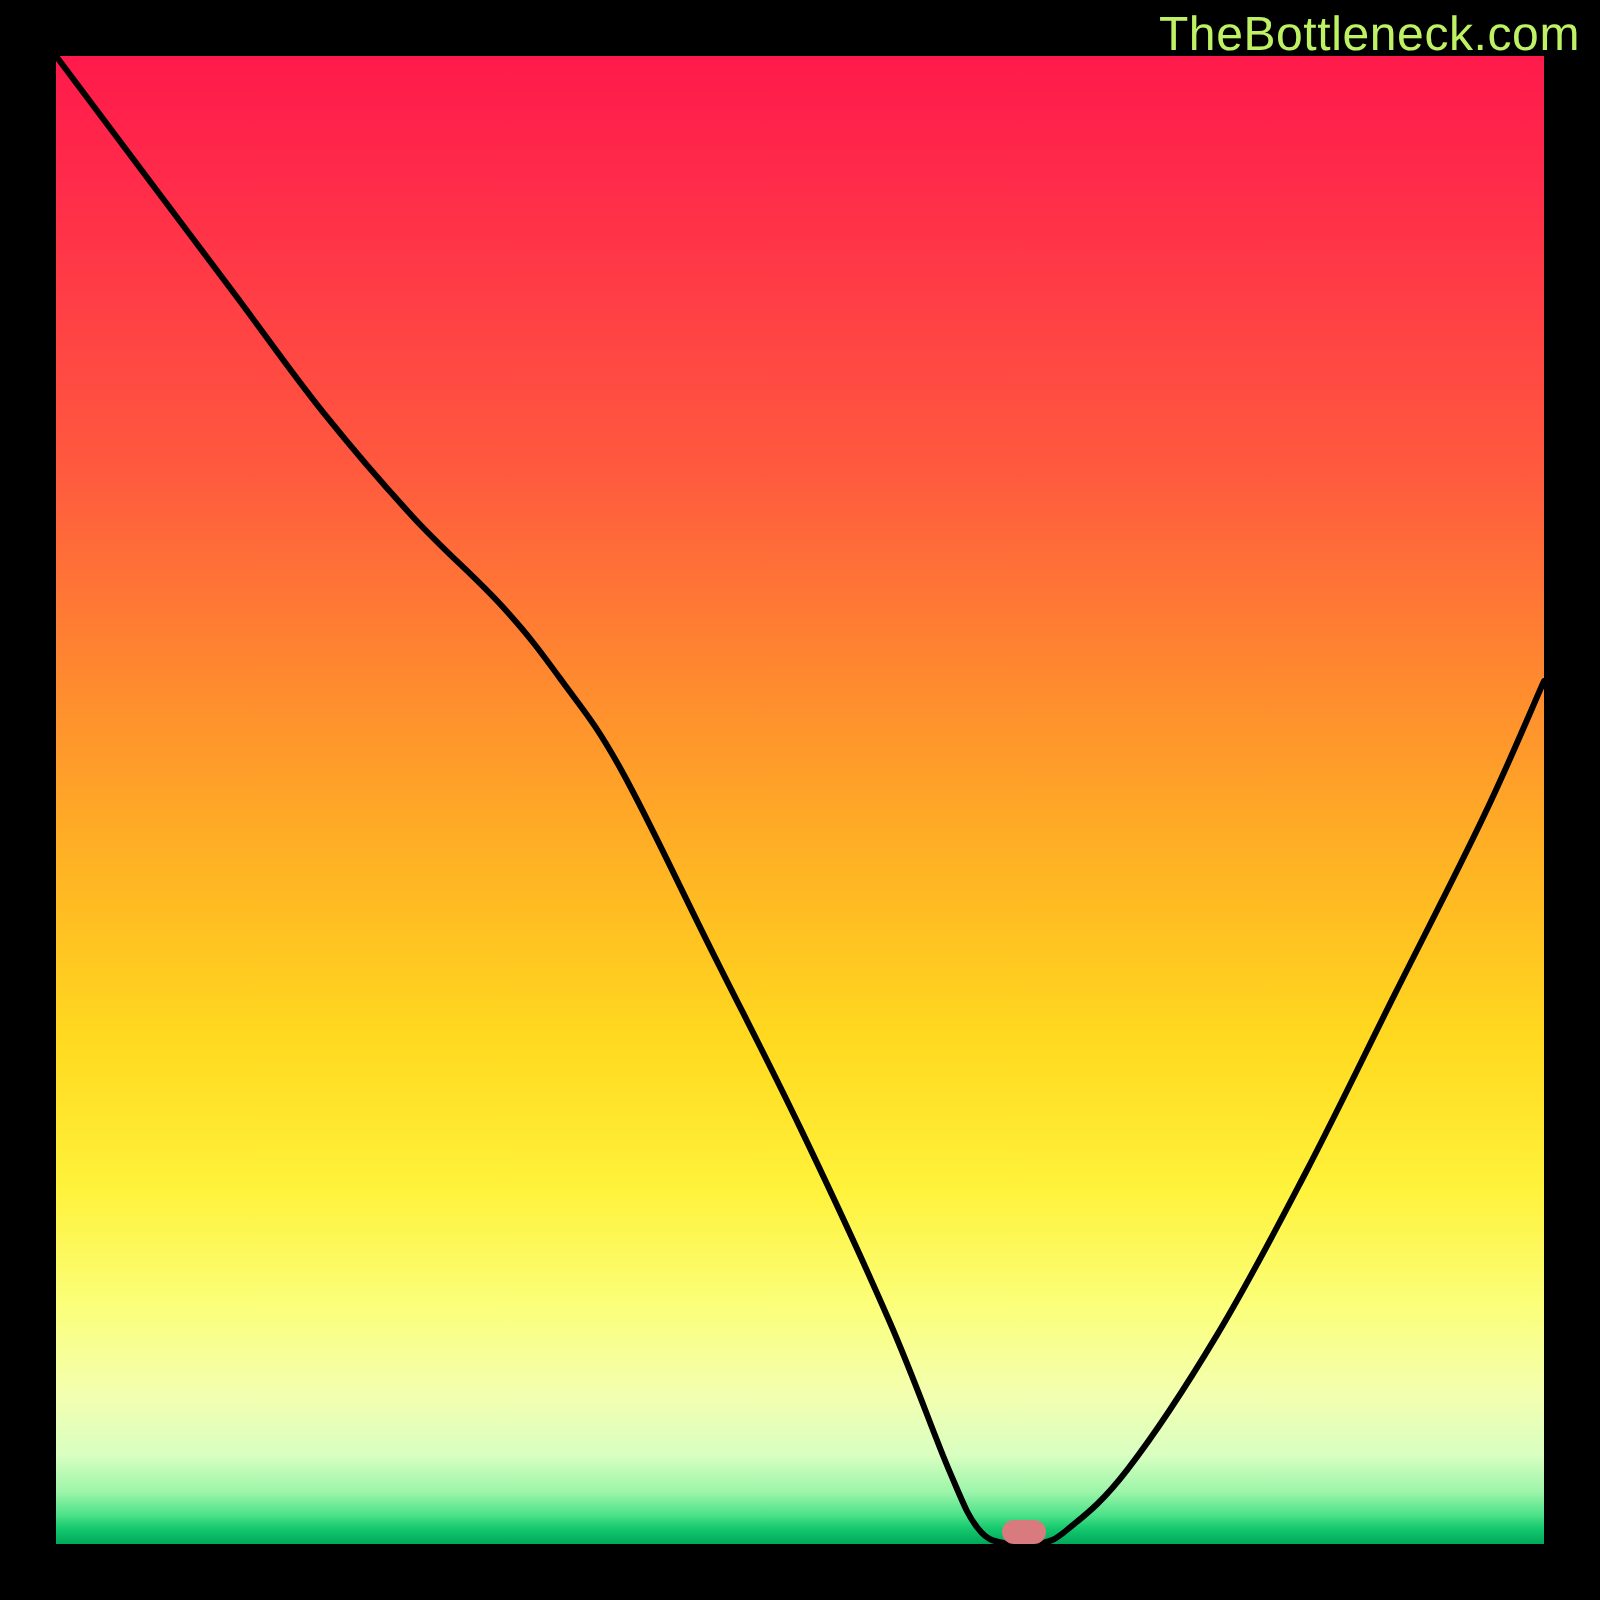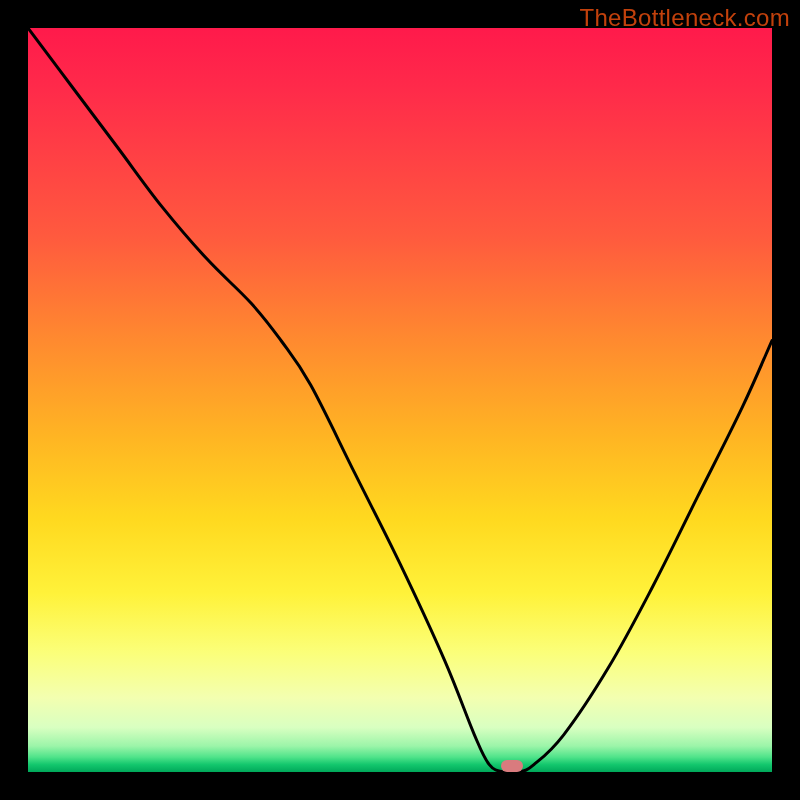--- a/index.html
+++ b/index.html
@@ -14,21 +14,21 @@
   .frame {
     position: relative;
     width: 800px;
     height: 800px;
     background: #000;
   }
   .watermark {
     position: absolute;
     top: 4px;
     right: 10px;
-    color: #c2410c;
+    color: #bef264;
     font-size: 24px;
     font-weight: 500;
     letter-spacing: 0.3px;
     z-index: 10;
   }
   .plot-area {
     position: absolute;
     left: 28px;
     top: 28px;
     width: 744px;   

